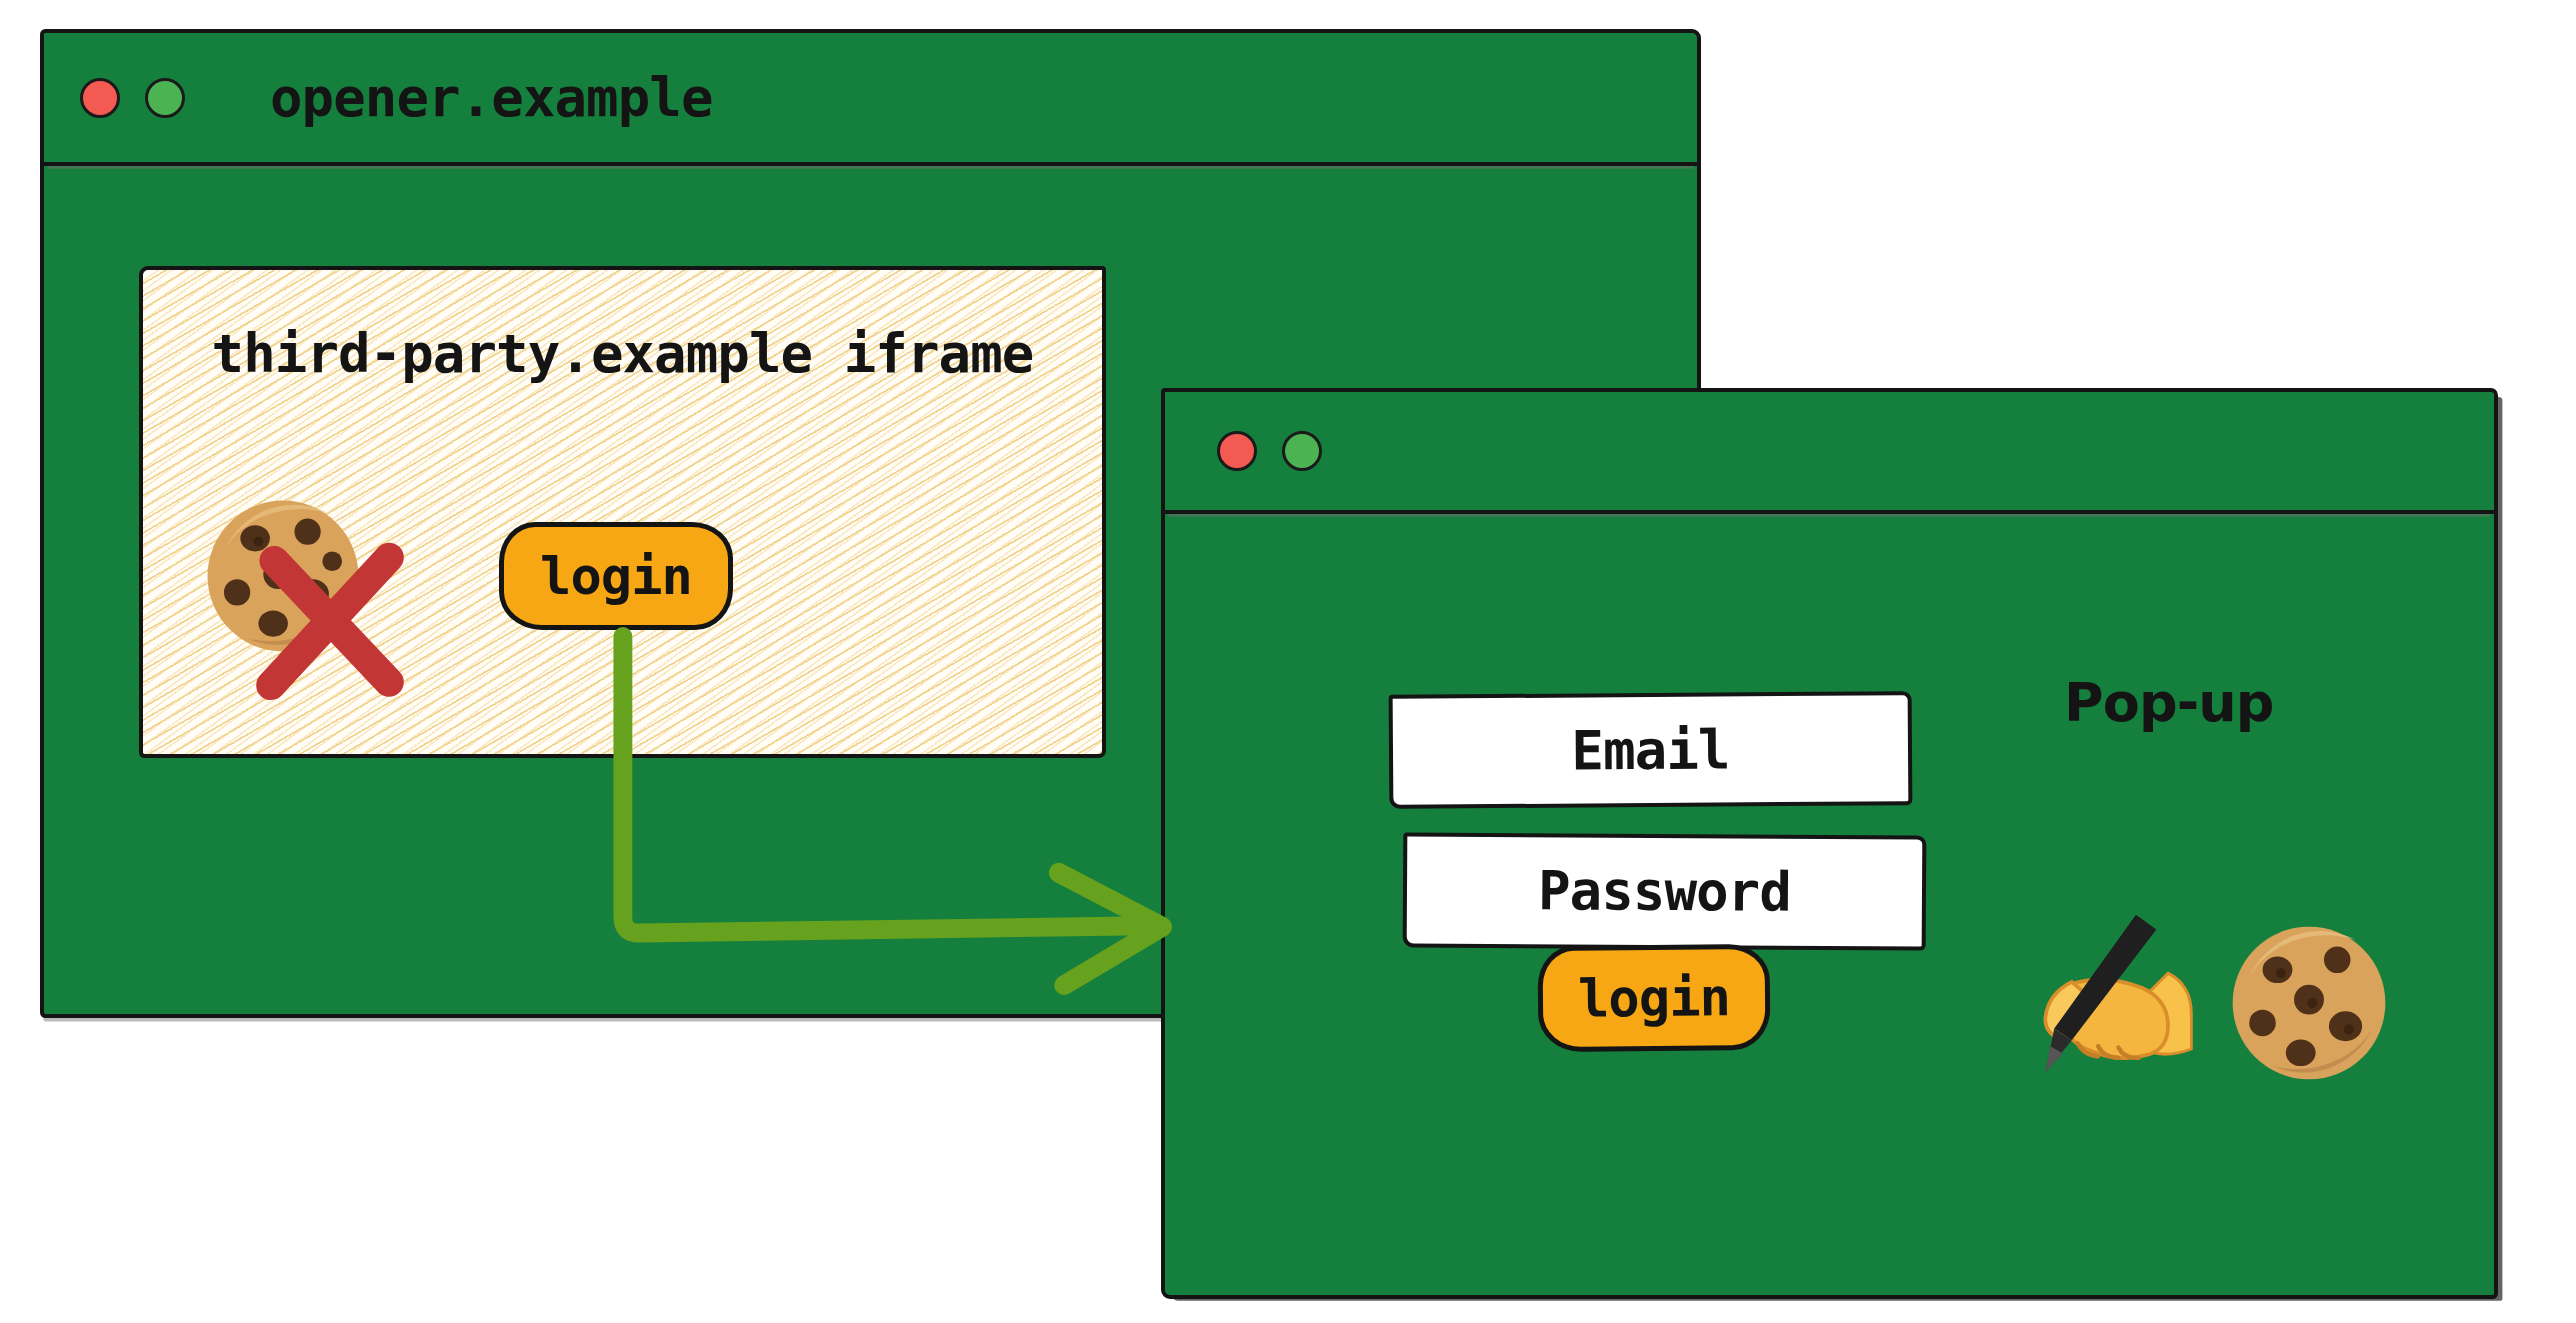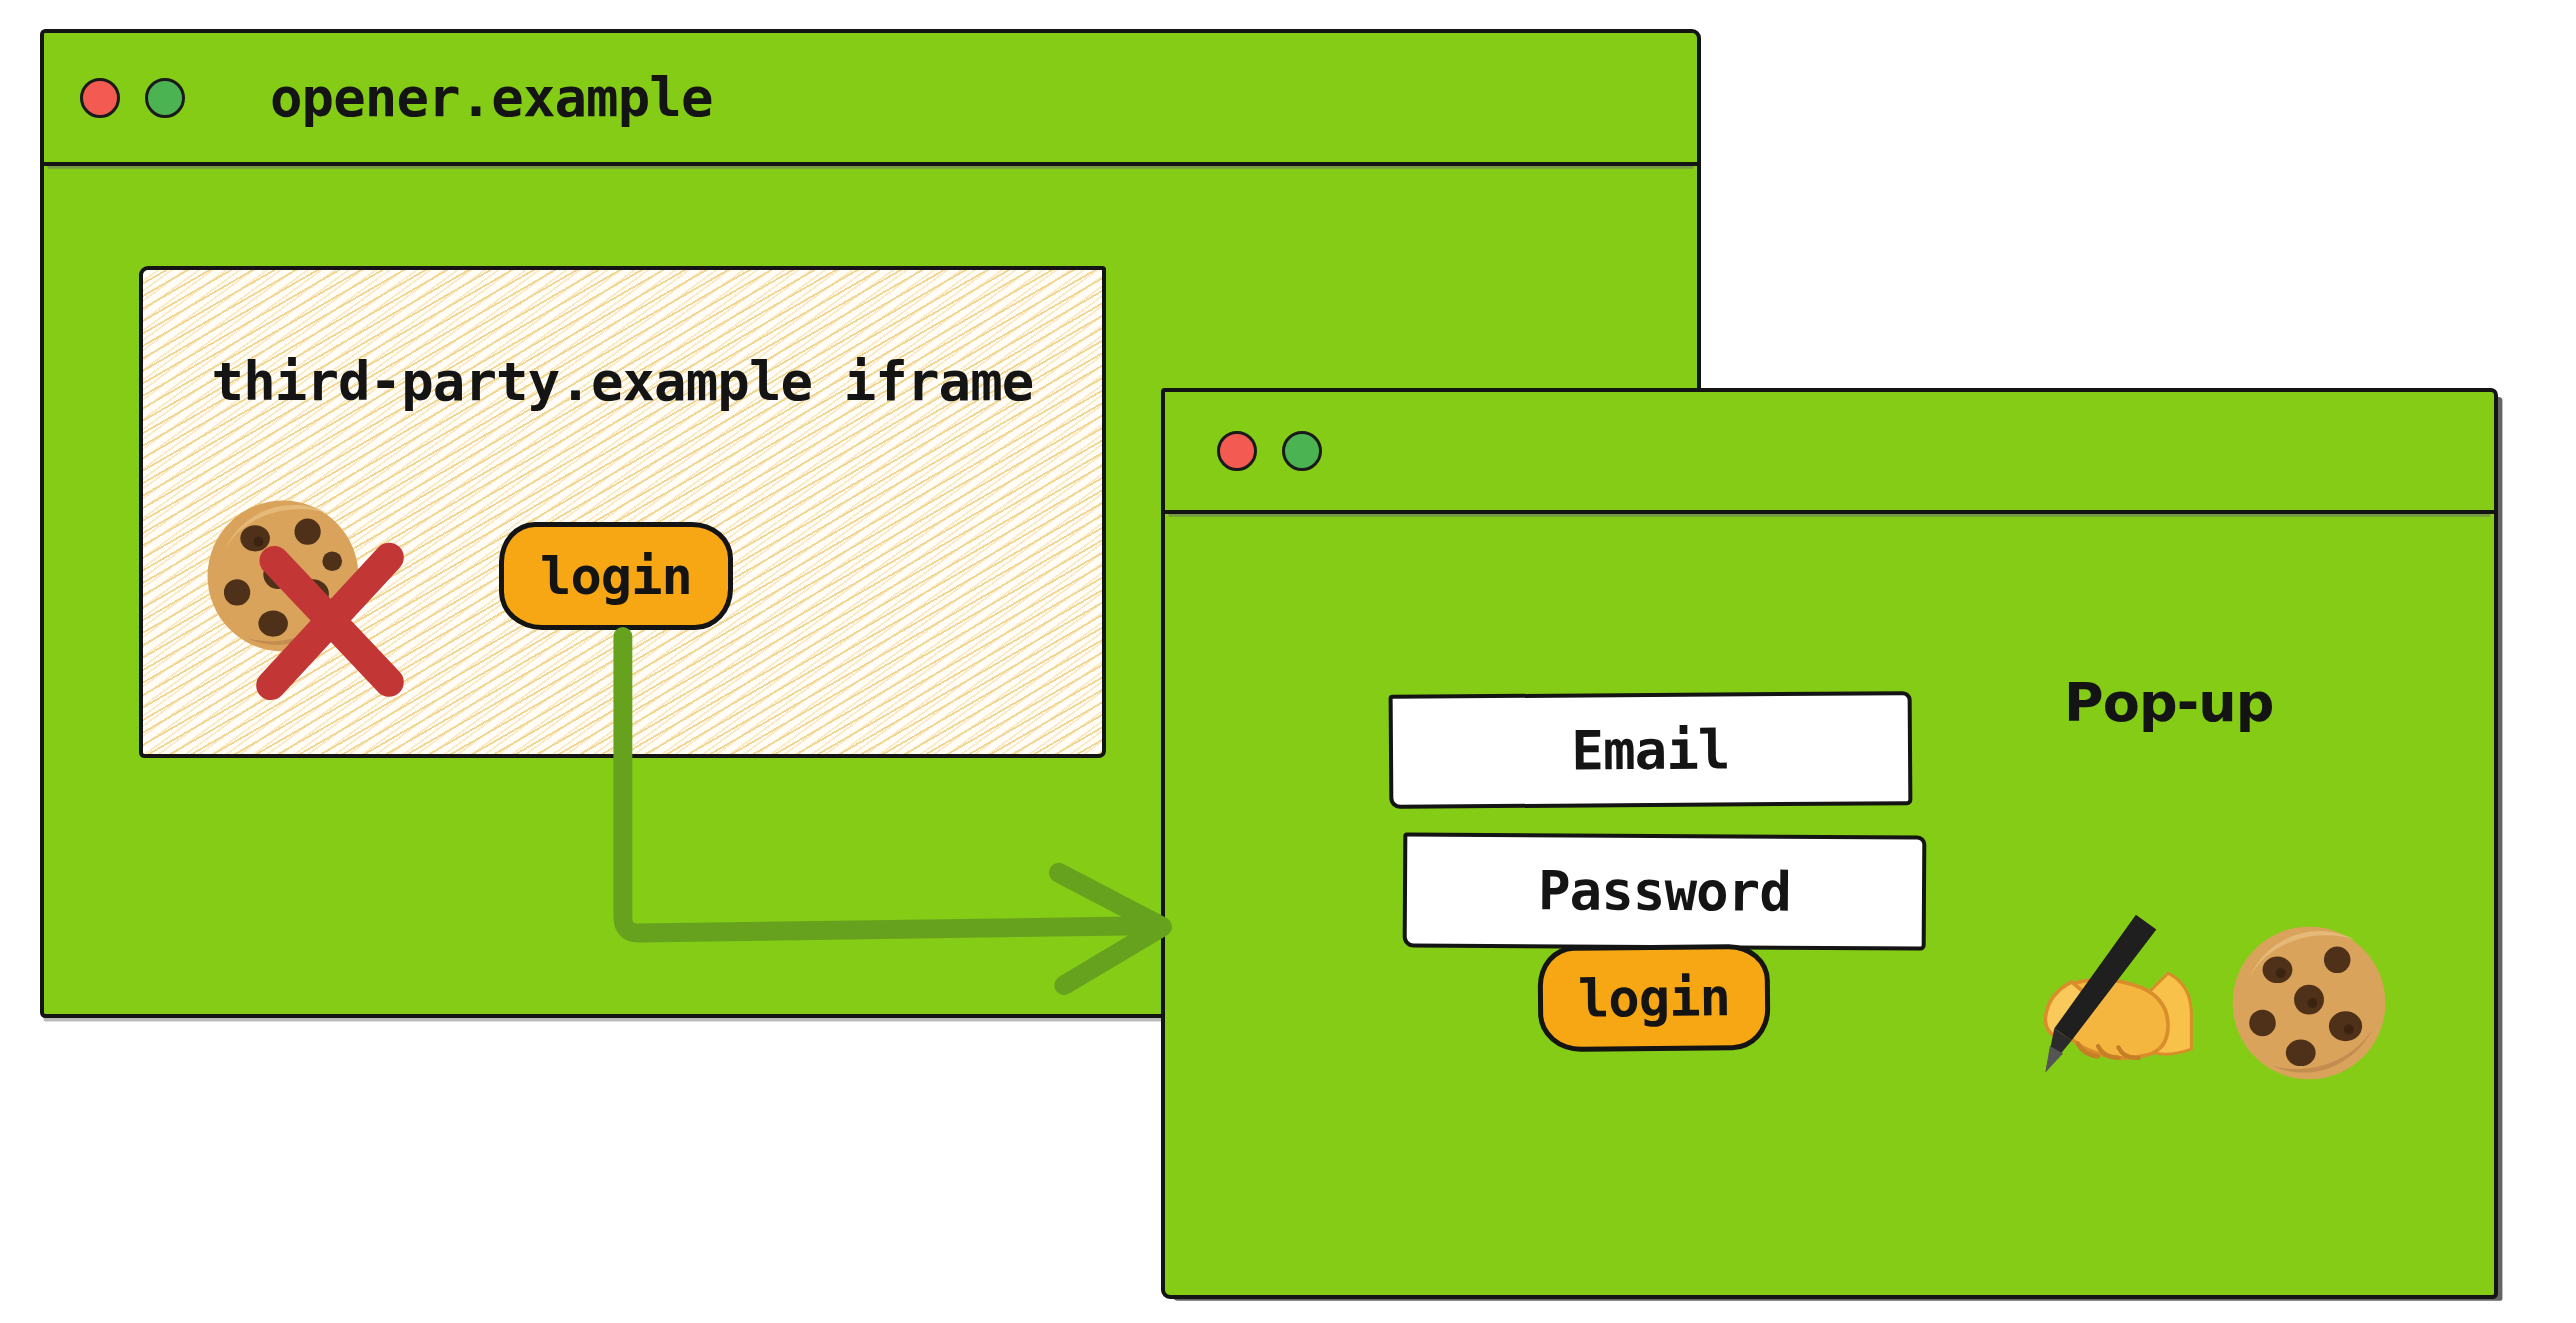--- a/index.html
+++ b/index.html
@@ -27,21 +27,21 @@
   }
   .hatch{
     background:
       repeating-linear-gradient(150deg, var(--hatch_line) 0 1.8px, transparent 1.8px 10.8px),
       repeating-linear-gradient(144deg, rgba(240,205,130,.38) 0 1.8px, transparent 1.8px 8px),
       var(--paper);
   }
   .window{
     position:absolute;
     border:4.5px solid var(--ink);
-    background:#84cc16;
+    background:#15803d;
     padding-left:28px;
   }
   .titlebar{
     position:absolute;left:0;right:0;top:0;
     border-bottom:4.5px solid var(--ink);
     box-shadow:0 6.3px 0 -3.6px rgba(110,110,110,.55);
     display:flex;align-items:center;
   }
   .dot{
     width:40px;height:40px;border-radius:50%;
@@ -61,21 +61,21 @@
   .opener .titlebar{height:133px;padding-left:36px;}
   .opener .win-title{margin-left:85px;}
 
   .iframe-box{
     position:absolute;left:95px;top:233px;width:967px;height:492px;
     border:4.5px solid var(--ink);
     border-radius:9px 3.6px 7.2px 5.4px;
   }
   .iframe-label{
     position:absolute;top:52px;left:0;width:100%;
-    text-align:center;font-weight:bold;font-size:54px;letter-spacing:-0.9px;margin-top:28px;
+    text-align:center;font-weight:bold;font-size:54px;letter-spacing:-0.9px;
   }
   .blocked-cookie{position:absolute;left:58px;top:219px;width:225px;height:225px;}
   .blocked-cookie .cookie-svg{position:absolute;left:0;top:5.4px;width:164px;height:164px;}
   .blocked-cookie .x-svg{position:absolute;left:47px;top:52px;width:164px;height:164px;}
 
   .login-btn{
     position:absolute;display:flex;align-items:center;justify-content:center;
     background:var(--accent_orange);
     border:5.4px solid var(--ink);
     border-radius:36px 41px 38px 43px / 40px 36px 41px 38px;

